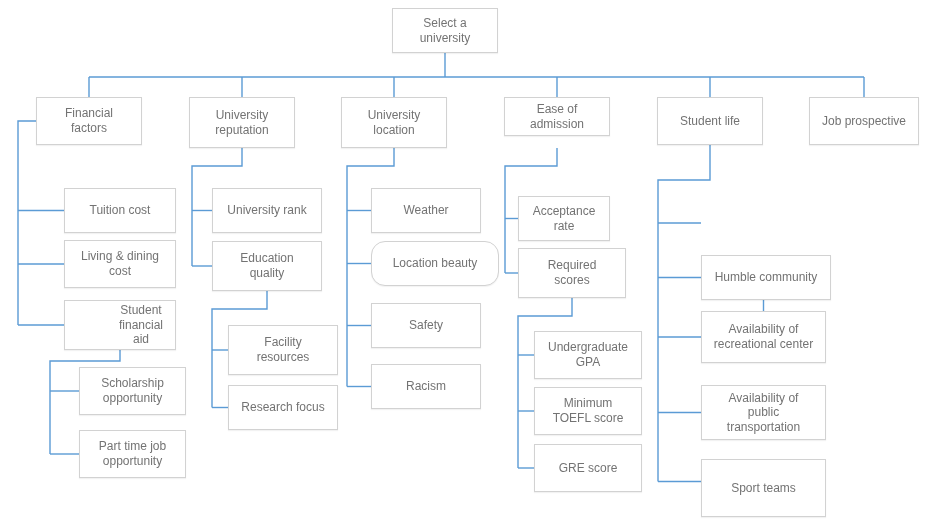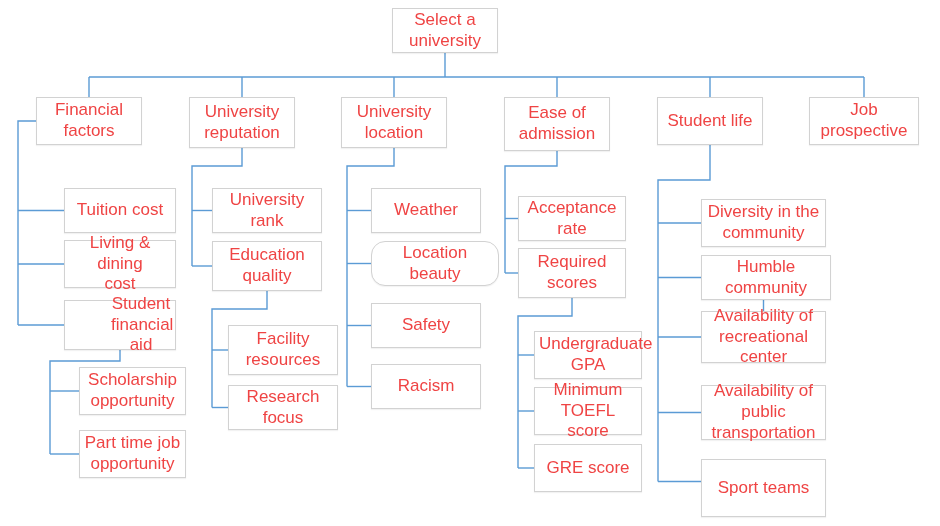--- a/index.html
+++ b/index.html
@@ -28,22 +28,22 @@
   }
   .node {
     position: absolute;
     box-sizing: border-box;
     background: #ffffff;
     border: 1px solid #d2d2d2;
     display: flex;
     align-items: center;
     justify-content: center;
     text-align: center;
-    color: #ef4444;
-    font-size: 17px;
+    color: #737373;
+    font-size: 12px;
     line-height: 1.22;
     padding: 2px 4px;
     box-shadow: 0 1px 1px rgba(0,0,0,0.05);
   }
   .node .label {
     display: block;
     width: 100%;
     white-space: pre-line;
   }
 </style>
@@ -102,21 +102,21 @@
 factors</span>
     </div>
     <div class="node" style="left: 189px; top: 97px; width: 106px; height: 51px;">
       <span class="label">University
 reputation</span>
     </div>
     <div class="node" style="left: 341px; top: 97px; width: 106px; height: 51px;">
       <span class="label">University
 location</span>
     </div>
-    <div class="node" style="left: 504px; top: 97px; width: 106px; height: 54px;">
+    <div class="node" style="left: 504px; top: 97px; width: 106px; height: 39px;">
       <span class="label">Ease of
 admission</span>
     </div>
     <div class="node" style="left: 657px; top: 97px; width: 106px; height: 48px;">
       <span class="label">Student life</span>
     </div>
     <div class="node" style="left: 809px; top: 97px; width: 110px; height: 48px;">
       <span class="label">Job prospective</span>
     </div>
     <div class="node" style="left: 64px; top: 188px; width: 112px; height: 45px;">
@@ -157,41 +157,37 @@
     </div>
     <div class="node" style="left: 371px; top: 241px; width: 128px; height: 45px; border-radius: 14px;">
       <span class="label">Location beauty</span>
     </div>
     <div class="node" style="left: 371px; top: 303px; width: 110px; height: 45px;">
       <span class="label">Safety</span>
     </div>
     <div class="node" style="left: 371px; top: 364px; width: 110px; height: 45px;">
       <span class="label">Racism</span>
     </div>
-    <div class="node" style="left: 518px; top: 196px; width: 108px; height: 45px;">
+    <div class="node" style="left: 518px; top: 196px; width: 92px; height: 45px;">
       <span class="label">Acceptance rate</span>
     </div>
     <div class="node" style="left: 518px; top: 248px; width: 108px; height: 50px;">
       <span class="label">Required
 scores</span>
     </div>
     <div class="node" style="left: 534px; top: 331px; width: 108px; height: 48px;">
       <span class="label">Undergraduate
 GPA</span>
     </div>
     <div class="node" style="left: 534px; top: 387px; width: 108px; height: 48px;">
       <span class="label">Minimum
 TOEFL score</span>
     </div>
     <div class="node" style="left: 534px; top: 444px; width: 108px; height: 48px;">
       <span class="label">GRE score</span>
-    </div>
-    <div class="node" style="left: 701px; top: 199px; width: 125px; height: 48px;">
-      <span class="label">Diversity in the
-community</span>
     </div>
     <div class="node" style="left: 701px; top: 255px; width: 130px; height: 45px;">
       <span class="label">Humble community</span>
     </div>
     <div class="node" style="left: 701px; top: 311px; width: 125px; height: 52px;">
       <span class="label">Availability of
 recreational center</span>
     </div>
     <div class="node" style="left: 701px; top: 385px; width: 125px; height: 55px;">
       <span class="label">Availability of

